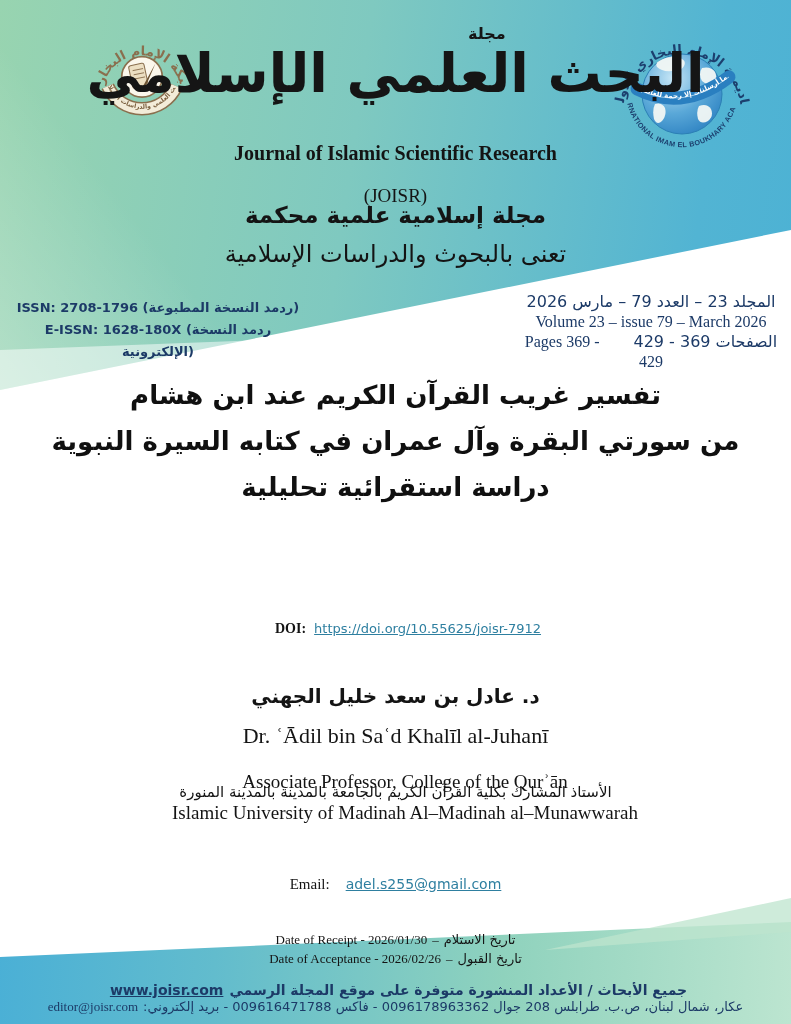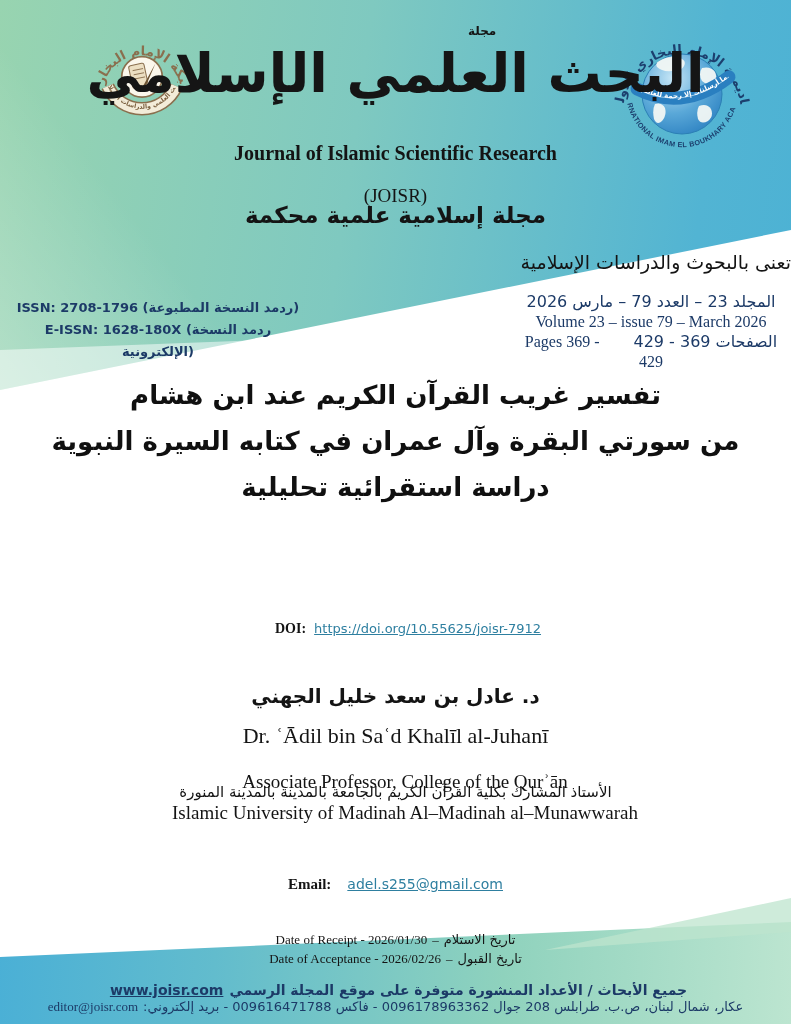--- a/index.html
+++ b/index.html
@@ -36,26 +36,26 @@
     clip-path:polygon(545px 950px,791px 898px,791px 932px);
   }
   
   .abs { position:absolute; left:0; right:0; text-align:center; z-index:2; }
   .ar { font-family:"DejaVu Sans", sans-serif; direction:rtl; }
   .navy { color:#1c3a67; }
   a.link { color:#2e7fa0; text-decoration:underline; font-family:"DejaVu Sans", sans-serif; cursor:pointer; }
   a.navy-link { color:#1c3a67; text-decoration:underline; cursor:pointer; }
 
   
-  .masthead-small { top:24px; left:468px; right:auto; font-size:12px; font-weight:bold; color:#151515; }
+  .masthead-small { top:24px; left:468px; right:auto; font-size:16px; font-weight:bold; color:#151515; }
   .masthead { top:42px; font-size:54px; font-weight:bold; color:#151515; letter-spacing:-1px; }
   .jr-title-en { top:142px; font-size:20px; font-weight:bold; }
   .jr-abbr { top:185px; font-size:19px; font-weight:normal; }
   .jr-title-ar { top:202px; font-size:23px; font-weight:bold; }
-  .jr-sub-ar { top:251px; font-size:19px;text-align:right; }
+  .jr-sub-ar { top:240px; font-size:24px; }
 
   
   .issn-block { top:297px; left:12px; right:auto; width:292px; font-size:13px; font-weight:bold; line-height:22px; }
   .issn-line { font-family:"DejaVu Sans", sans-serif; }
   .issue-block { top:292px; right:8px; left:auto; width:264px; font-size:16px; font-weight:normal; line-height:20px; }
   .issue-line-ar { font-family:"DejaVu Sans", sans-serif; }
   .pages-line { direction:rtl; }
   .pages-line .gap { display:inline-block; width:34px; }
 
   
@@ -64,21 +64,21 @@
   .doi-line { top:621px; font-size:14px;padding-left:25px; }
   .doi-line .lbl { font-weight:bold; margin-right:8px; }
   .doi-line a { font-size:13px; }
 
   .author-ar { top:684px; font-size:20px; font-weight:bold; }
   .author-en { top:723px; font-size:22px; }
   .affil-ar { top:783px; font-size:15px; }
   .affil-en { top:766px; font-size:19px; line-height:31px;margin-left:19px; }
 
   .email-line { top:876px; font-size:15px; }
-  .email-line .lbl { font-weight:bold; margin-right:16px; }
+  .email-line .lbl { font-weight:normal; margin-right:16px; }
   .email-line a { font-size:14px; }
 
   .dates-block { top:930px; font-size:13px; line-height:19px; }
   .date-row { direction:rtl; }
   .date-row .dash { margin:0 5px; }
   .date-row .en { font-family:"Liberation Serif", serif; }
 
   
   .footer-notice { top:966px; font-size:14px; font-weight:bold; direction:rtl;margin-top:16px; }
   .footer-notice a { margin:0 6px; font-size:14px; }

